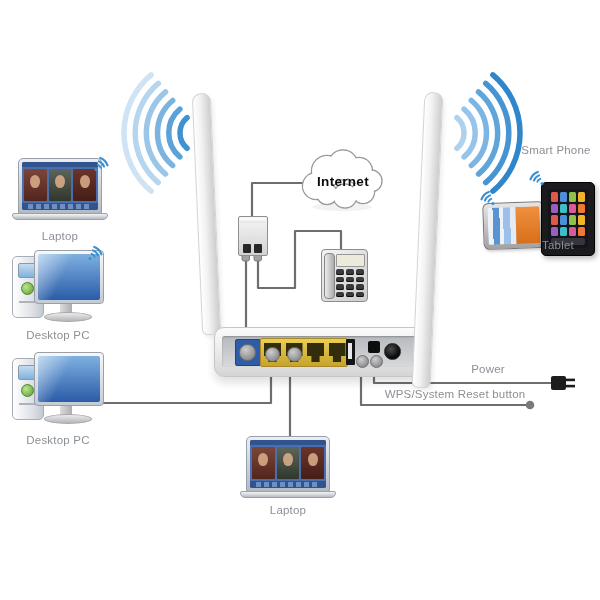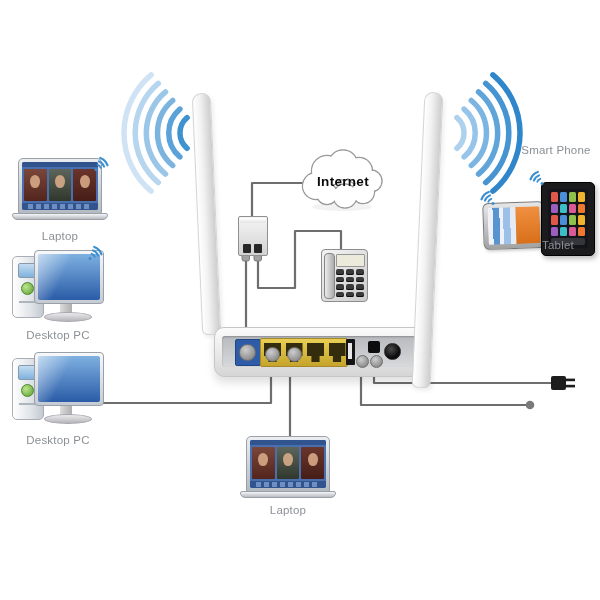--- a/index.html
+++ b/index.html
@@ -356,14 +356,16 @@
             <span class="ph p2"></span>
             <span class="ph p3"></span>
           </div>
         <div class="lt-strip"></div>
       </div>
     </div>
     <div class="lt-base"></div>
   </div>
   <div class="dev-label" style="left:240px;top:504px;width:96px;">Laptop</div>
 
+  <div class="dev-label" style="left:430px;top:363px;width:116px;">Power</div>
+  <div class="dev-label" style="left:348px;top:388px;width:214px;">WPS/System Reset button</div>
 
 </div>
 
 </body></html>

